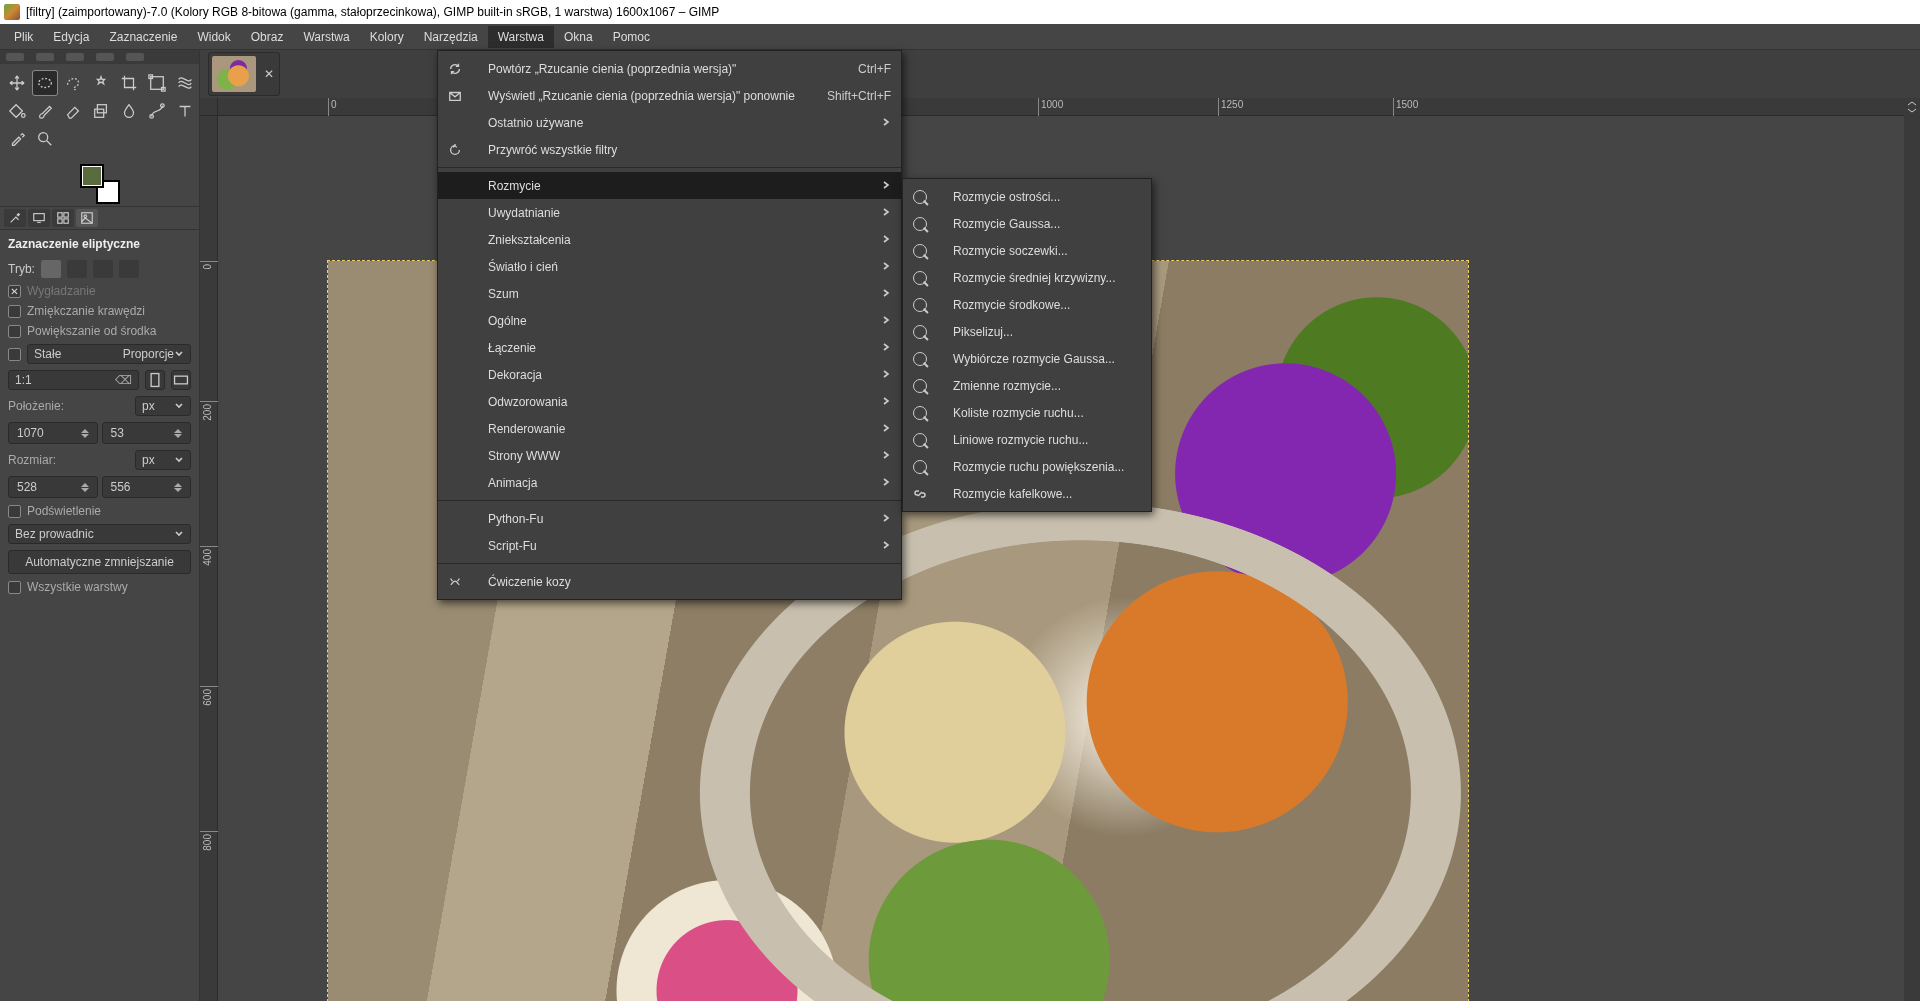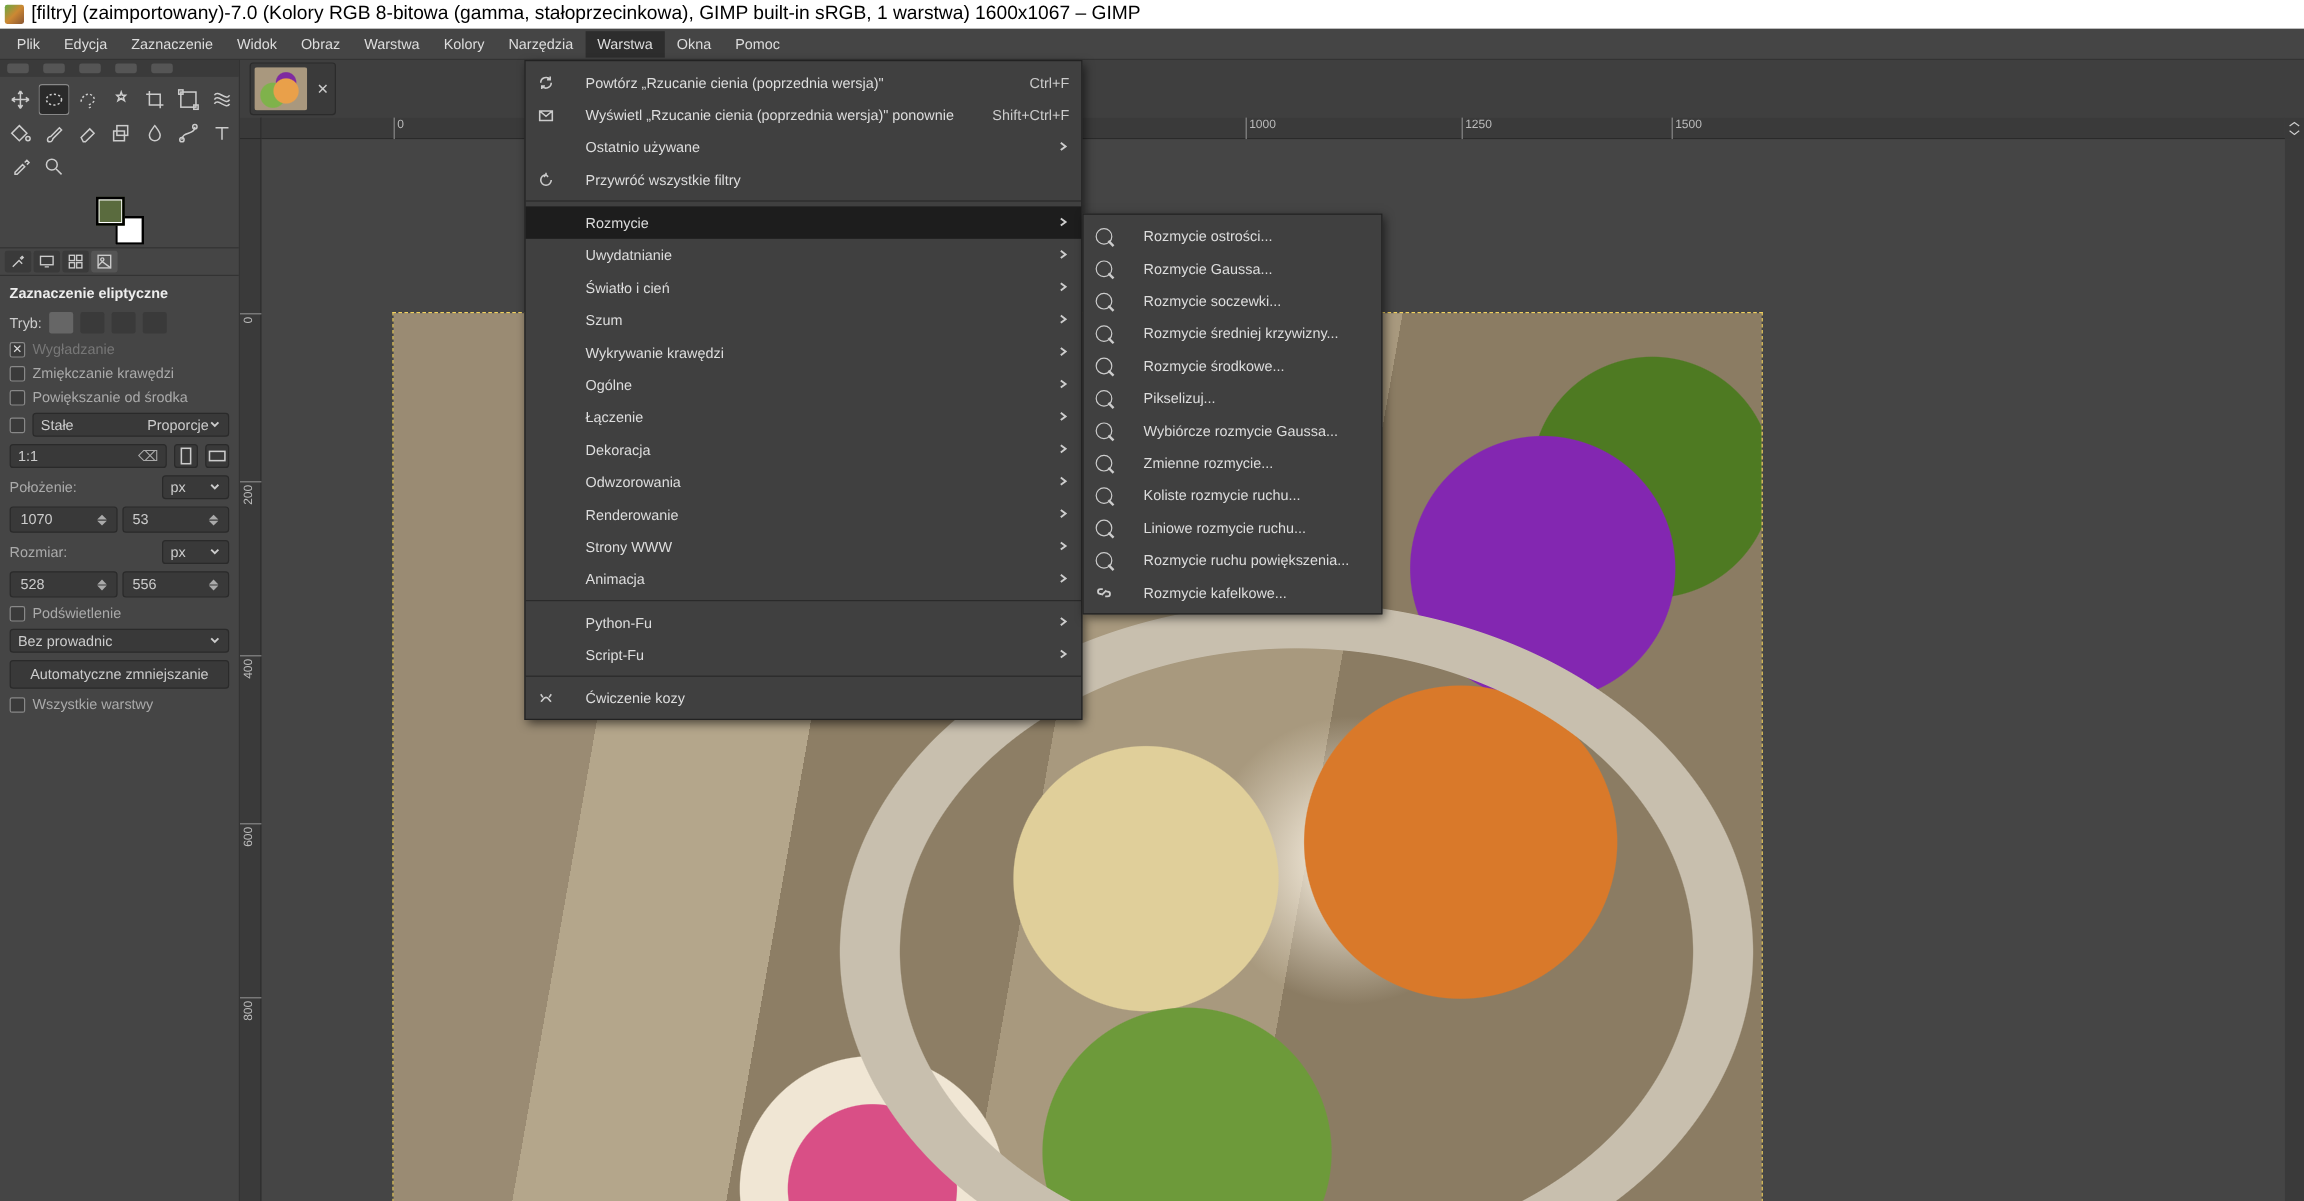--- a/index.html
+++ b/index.html
@@ -1,21 +1,21 @@
 <!DOCTYPE html>
 <html><head>
 <meta charset="utf-8">
 <style>
 * { margin: 0; padding: 0; box-sizing: border-box; font-family: "Segoe UI", Tahoma, sans-serif; font-size: 12px; user-select: none; }
 body { background: #454545; color: #ddd; width: 1920px; height: 1001px; overflow: hidden; }
 
 
 .titlebar { background: #fff; color: #000; height: 24px; display: flex; align-items: center; padding: 0 4px; }
 .titlebar .logo { width: 16px; height: 16px; margin-right: 6px; background: linear-gradient(135deg,#6a4,#c83,#853); border-radius:2px;}
-.titlebar span { font-size: 16px; text-align: right; }
+.titlebar span { font-size: 12px; text-align: right; }
 
 
 .menubar { background: #454545; height: 26px; display: flex; align-items: center; padding: 0 4px; border-bottom:1px solid #333;}
 .menubar .item { padding: 4px 10px; color: #ddd; cursor:pointer; }
 .menubar .item.active { background: #2d2d2d; }
 
 
 .main { display:flex; height: calc(1001px - 24px - 26px); }
 
 
@@ -477,35 +477,35 @@
     </div>
     <div class="mi">
       <span class="ic"></span>
       <span class="lbl">Uwydatnianie</span>
       <span class="arr"><svg viewBox="0 0 10 10">
           <path d="M3 2l4 3-4 3" stroke="#ccc" fill="none" stroke-width="1.6"></path>
         </svg></span>
     </div>
     <div class="mi">
       <span class="ic"></span>
+      <span class="lbl">Zniekształcenia</span>
+      <span class="arr"><svg viewBox="0 0 10 10">
+          <path d="M3 2l4 3-4 3" stroke="#ccc" fill="none" stroke-width="1.6"></path>
+        </svg></span>
+    </div>
+    <div class="mi">
+      <span class="ic"></span>
       <span class="lbl">Światło i cień</span>
       <span class="arr"><svg viewBox="0 0 10 10">
           <path d="M3 2l4 3-4 3" stroke="#ccc" fill="none" stroke-width="1.6"></path>
         </svg></span>
     </div>
     <div class="mi">
       <span class="ic"></span>
       <span class="lbl">Szum</span>
-      <span class="arr"><svg viewBox="0 0 10 10">
-          <path d="M3 2l4 3-4 3" stroke="#ccc" fill="none" stroke-width="1.6"></path>
-        </svg></span>
-    </div>
-    <div class="mi">
-      <span class="ic"></span>
-      <span class="lbl">Wykrywanie krawędzi</span>
       <span class="arr"><svg viewBox="0 0 10 10">
           <path d="M3 2l4 3-4 3" stroke="#ccc" fill="none" stroke-width="1.6"></path>
         </svg></span>
     </div>
     <div class="mi">
       <span class="ic"></span>
       <span class="lbl">Ogólne</span>
       <span class="arr"><svg viewBox="0 0 10 10">
           <path d="M3 2l4 3-4 3" stroke="#ccc" fill="none" stroke-width="1.6"></path>
         </svg></span>

